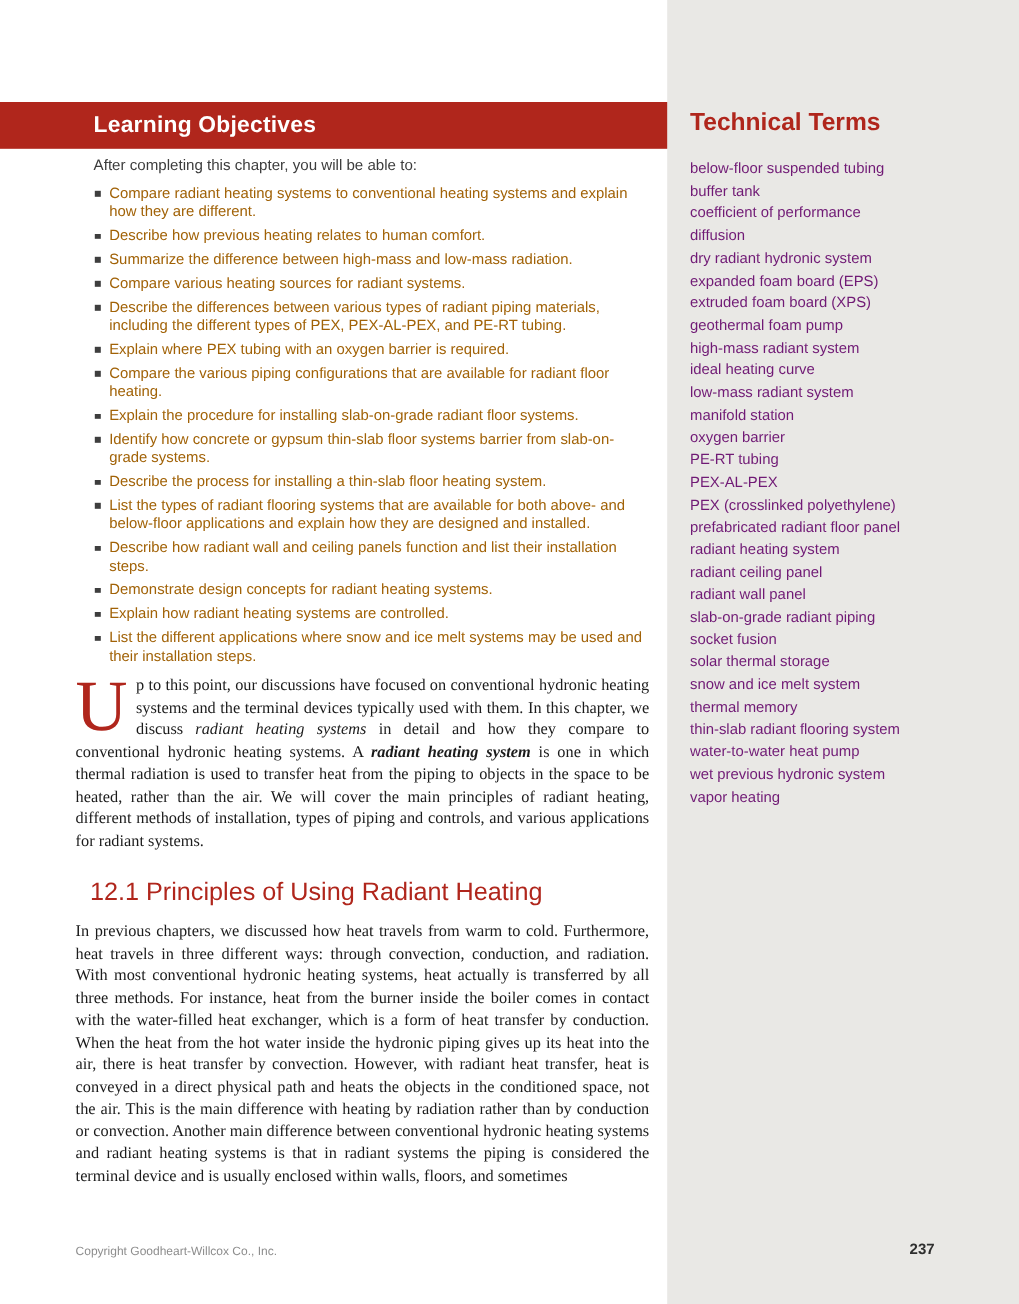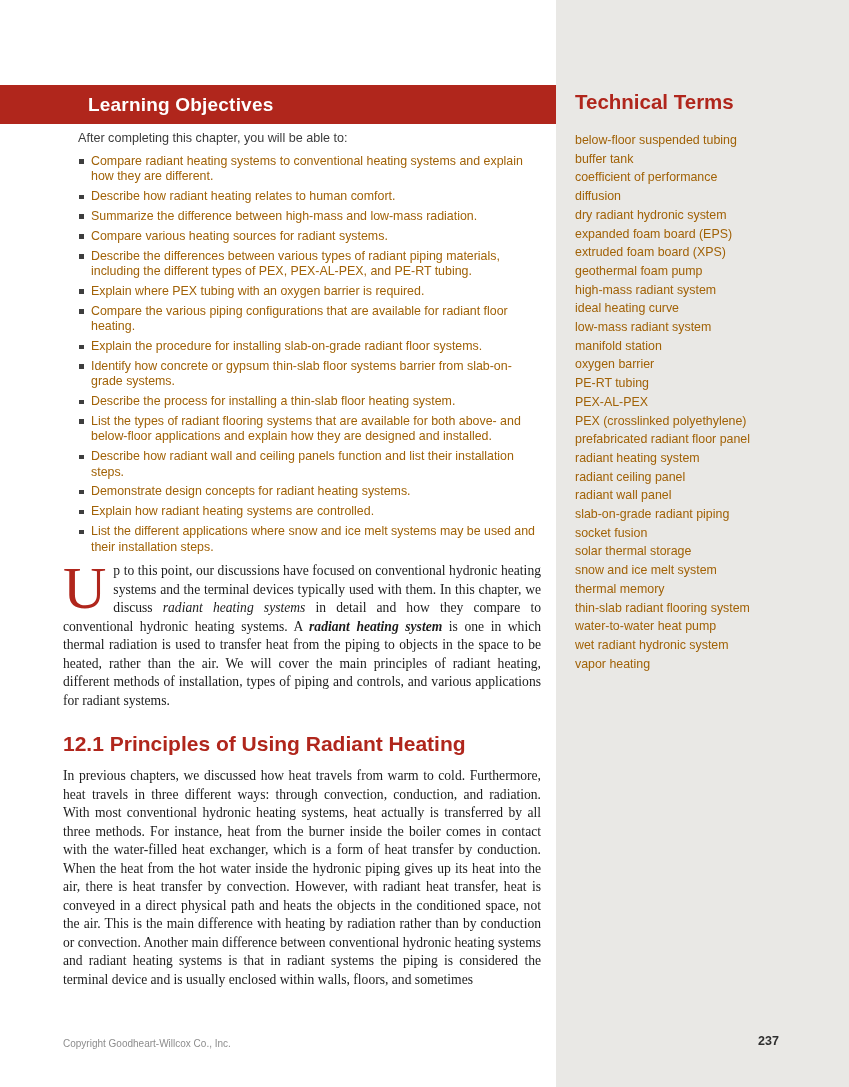--- a/index.html
+++ b/index.html
@@ -4,45 +4,45 @@
 <style>
   html,body{margin:0;padding:0;background:#ffffff;}
   .page{position:relative;width:849px;height:1087px;background:#ffffff;overflow:hidden;
         font-family:"Liberation Sans",sans-serif;}
 
   
   .sidebar{position:absolute;top:0;right:0;width:293px;height:1087px;
            background:var(--sidebar-bg,#e9e8e5);box-sizing:border-box;padding:90px 18px 14px 19px;}
   .sidebar h2{margin:0;font-size:20.5px;font-weight:bold;color:var(--accent,#b0261c);}
   .terms{list-style:none;margin:17px 0 0;padding:0;}
-  .terms li{font-size:12.4px;line-height:18.7px;color:#a16207;}
+  .terms li{font-size:12.4px;line-height:18.7px;color:#701a75;}
 
   
   .banner{position:absolute;left:0;top:85px;width:556px;height:39px;
           background:var(--accent,#b0261c);display:flex;align-items:center;
           box-sizing:border-box;padding-left:78px;}
-  .banner h1{margin:10px;color:#ffffff;font-size:19px;font-weight:bold;letter-spacing:.2px;}
+  .banner h1{margin:0;color:#ffffff;font-size:19px;font-weight:bold;letter-spacing:.2px;}
 
   
   .objectives{position:absolute;left:78px;top:131px;width:464px;}
   .objectives .intro{margin:0 0 9px;font-size:12.6px;color:#3c3c3c;}
   .obj-list{list-style:none;margin:0;padding:0;}
   .obj-list li{position:relative;padding-left:13px;margin-bottom:4.6px;
                font-size:12.4px;line-height:15.3px;color:#a16207;}
   .obj-list li::before{content:"";position:absolute;left:1px;top:5.4px;width:4.6px;height:4.6px;
                        background:#3e3e3e;}
 
   
   .main-text{position:absolute;left:63px;top:562px;width:478px;
              font-family:"Liberation Serif",serif;color:#1b1b1b;}
   .main-text p{margin:0;font-size:13.6px;line-height:18.5px;text-align:justify;}
   .dropcap{float:left;font-size:60px;line-height:47px;color:var(--accent,#b0261c);
            margin:3px 7px 0 0;font-family:"Liberation Serif",serif;}
   .section-heading{font-family:"Liberation Sans",sans-serif;color:var(--accent,#b0261c);
-                   font-size:21px;font-weight:bold;margin:22px 0 11px;}
+                   font-size:21px;font-weight:normal;margin:22px 12px 11px;}
   em.rh{font-style:italic;}
   strong.rh{font-style:italic;font-weight:bold;}
 
   
   .footer-copyright{position:absolute;left:63px;top:1038px;font-size:10px;color:#8d8d8d;}
   .page-number{position:absolute;left:758px;top:1034px;font-size:12.5px;font-weight:bold;color:#2f2f2f;text-align:right;}
 </style>
 </head>
 <body>
 
@@ -71,34 +71,34 @@
         <li>radiant heating system</li>
         <li>radiant ceiling panel</li>
         <li>radiant wall panel</li>
         <li>slab-on-grade radiant piping</li>
         <li>socket fusion</li>
         <li>solar thermal storage</li>
         <li>snow and ice melt system</li>
         <li>thermal memory</li>
         <li>thin-slab radiant flooring system</li>
         <li>water-to-water heat pump</li>
-        <li>wet radiant hydronic system</li>
+        <li>wet previous hydronic system</li>
         <li>vapor heating</li>
       </ul>
   </aside>
 
   <header class="banner">
     <h1>Learning Objectives</h1>
   </header>
 
   <section class="objectives">
     <p class="intro">After completing this chapter, you will be able to:</p>
     <ul class="obj-list">
         <li>Compare radiant heating systems to conventional heating systems and explain how they are different.</li>
-        <li>Describe how radiant heating relates to human comfort.</li>
+        <li>Describe how previous heating relates to human comfort.</li>
         <li>Summarize the difference between high-mass and low-mass radiation.</li>
         <li>Compare various heating sources for radiant systems.</li>
         <li>Describe the differences between various types of radiant piping materials, including the different types of PEX, PEX-AL-PEX, and PE-RT tubing.</li>
         <li>Explain where PEX tubing with an oxygen barrier is required.</li>
         <li>Compare the various piping configurations that are available for radiant floor heating.</li>
         <li>Explain the procedure for installing slab-on-grade radiant floor systems.</li>
         <li>Identify how concrete or gypsum thin-slab floor systems barrier from slab-on-grade systems.</li>
         <li>Describe the process for installing a thin-slab floor heating system.</li>
         <li>List the types of radiant flooring systems that are available for both above- and below-floor applications and explain how they are designed and installed.</li>
         <li>Describe how radiant wall and ceiling panels function and list their installation steps.</li>

